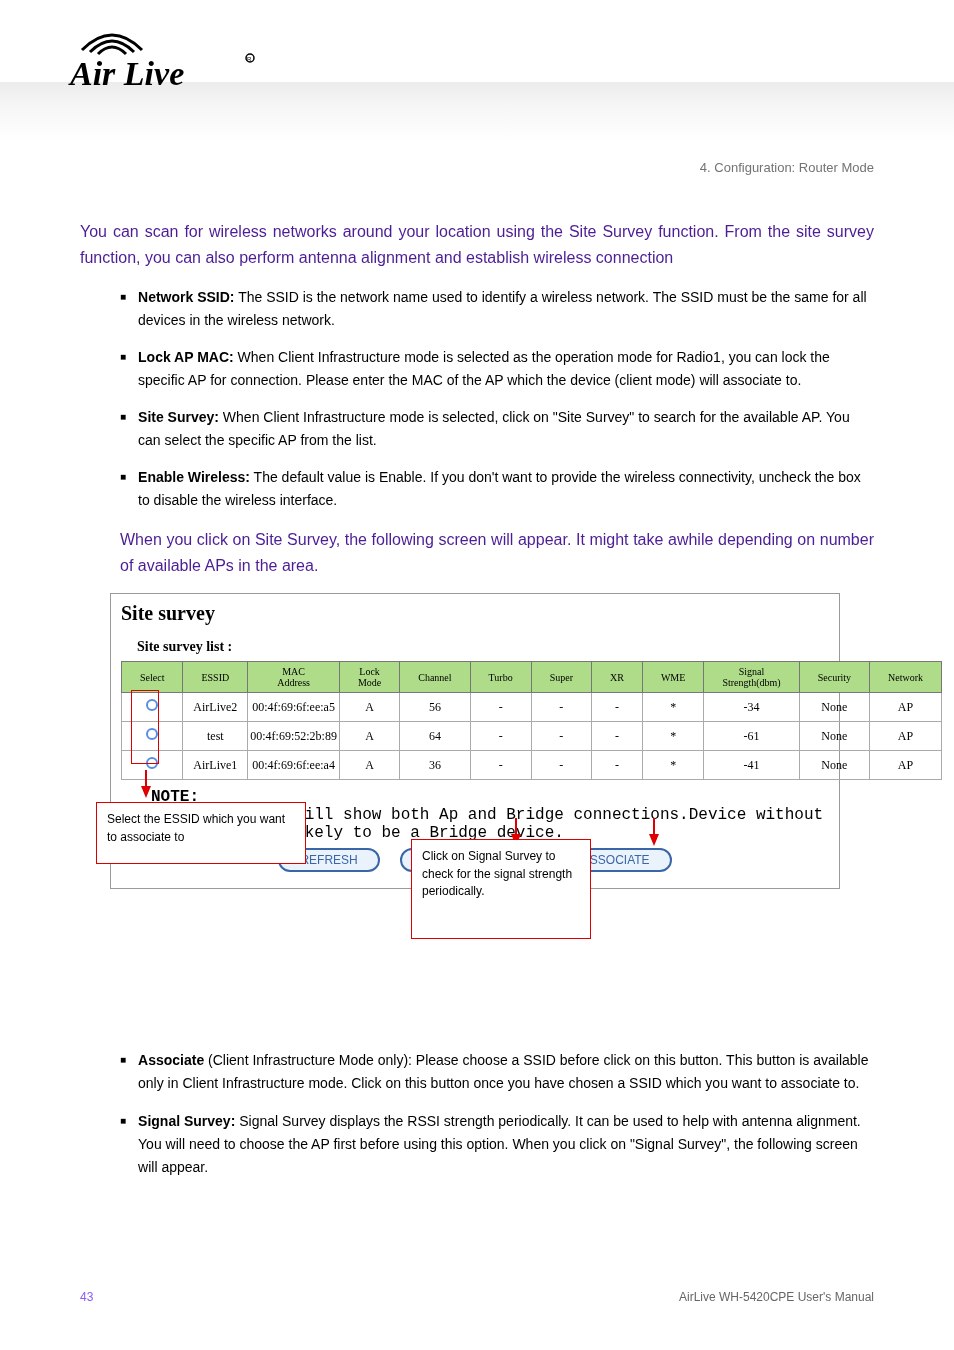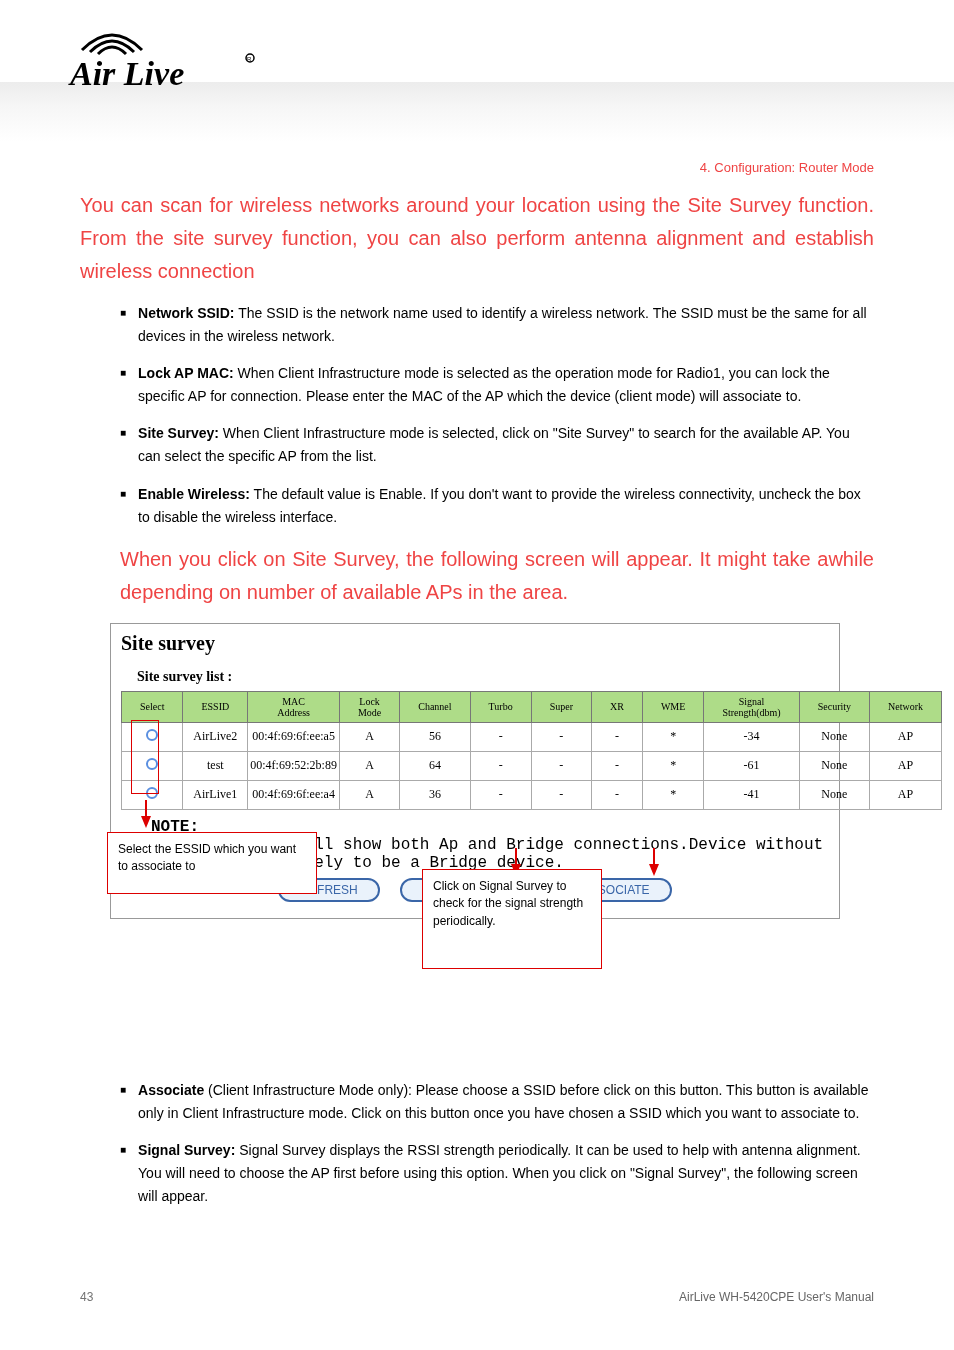--- a/index.html
+++ b/index.html
@@ -28,27 +28,27 @@
   }
   .content {
     position: absolute;
     top: 160px;
     left: 80px;
     right: 80px;
   }
   .chapter-label {
     text-align: right;
     font-size: 13px;
-    color: #ef4444;
-    margin-bottom: 14px;
+    color: #737373;
+    margin-bottom: 44px;
   }
   .para {
-    font-size: 20px;
+    font-size: 16px;
     line-height: 1.65;
-    color: #ef4444;
+    color: #4c1d95;
     margin-bottom: 14px;
     text-align: justify;
   }
   .bullet-list { margin-left: 40px; }
   .bullet-item {
     display: flex;
     gap: 12px;
     font-size: 14px;
     line-height: 1.65;
     margin-bottom: 14px;
@@ -135,36 +135,35 @@
   .arrow { position: absolute; width: 0; height: 0; }
   .arrow-d { border-left: 5px solid transparent; border-right: 5px solid transparent; border-top: 12px solid #d00; }
   .arrow-d::before { content:""; position:absolute; top:-28px; left:-1px; width:2px; height:18px; background:#d00; }
   .callout {
     position: absolute;
     border: 1px solid #d00;
     background: #fff;
     font-size: 12px;
     padding: 8px 10px;
     line-height: 1.45;
-    margin-left: 11px;
   }
   .co1 { top: 208px; left: -15px; width: 210px; height: 62px; }
   .co2 { top: 245px; left: 300px; width: 180px; height: 100px; }
   .co3 { top: 245px; left: 490px; width: 235px; height: 100px; }
   .footer {
     position: absolute;
     bottom: 46px;
     left: 80px;
     right: 80px;
     display: flex;
     justify-content: space-between;
     font-size: 12px;
     color: #666;
   }
-  .footer .pnum { color: #737373; }
+  .footer .pnum { color: #8b5cf6; }
 </style>
 </head>
 <body>
 
 <div class="header-bar"></div>
 
 <div class="logo">
   <svg viewBox="0 0 210 70">
     <path d="M22 20 q30 -30 60 0" stroke="#000" stroke-width="3" fill="none"></path>
     <path d="M30 22 q22 -22 44 0" stroke="#000" stroke-width="3" fill="none"></path>

